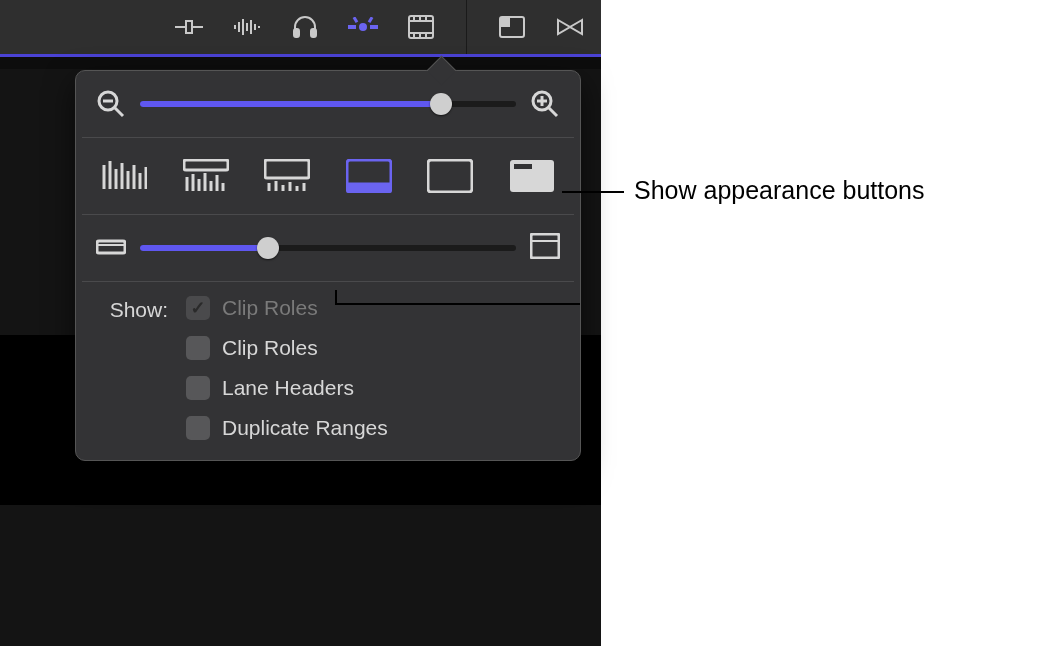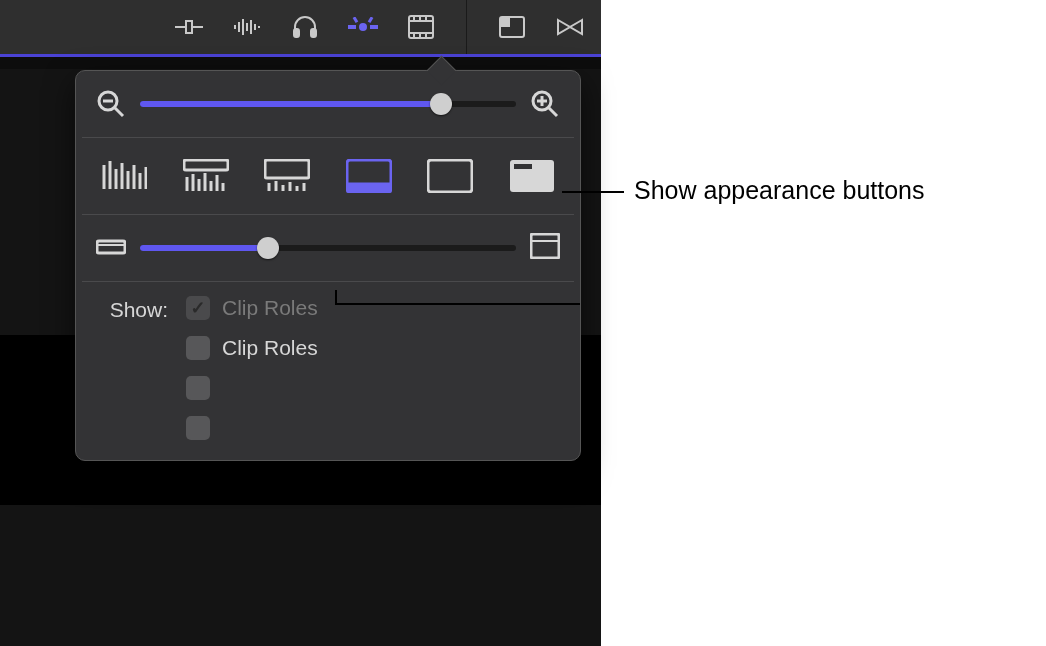--- a/index.html
+++ b/index.html
@@ -411,23 +411,25 @@
                 <span class="check">✓</span>
               </div>
               <span>Clip Roles</span>
             </div>
             <div class="opt">
               <div class="cb"></div>
               <span>Clip Roles</span>
             </div>
             <div class="opt">
               <div class="cb"></div>
+              <span>Lane Headers</span>
             </div>
             <div class="opt">
               <div class="cb"></div>
+              <span>Duplicate Ranges</span>
             </div>
           </div>
       </div>
 
     </div>
   </div>
 
   <div class="callout-line" style="left:562px; top:191px; width:62px;"></div>
   <div class="callout" style="left:634px; top:176px;">Show appearance buttons</div>
 

